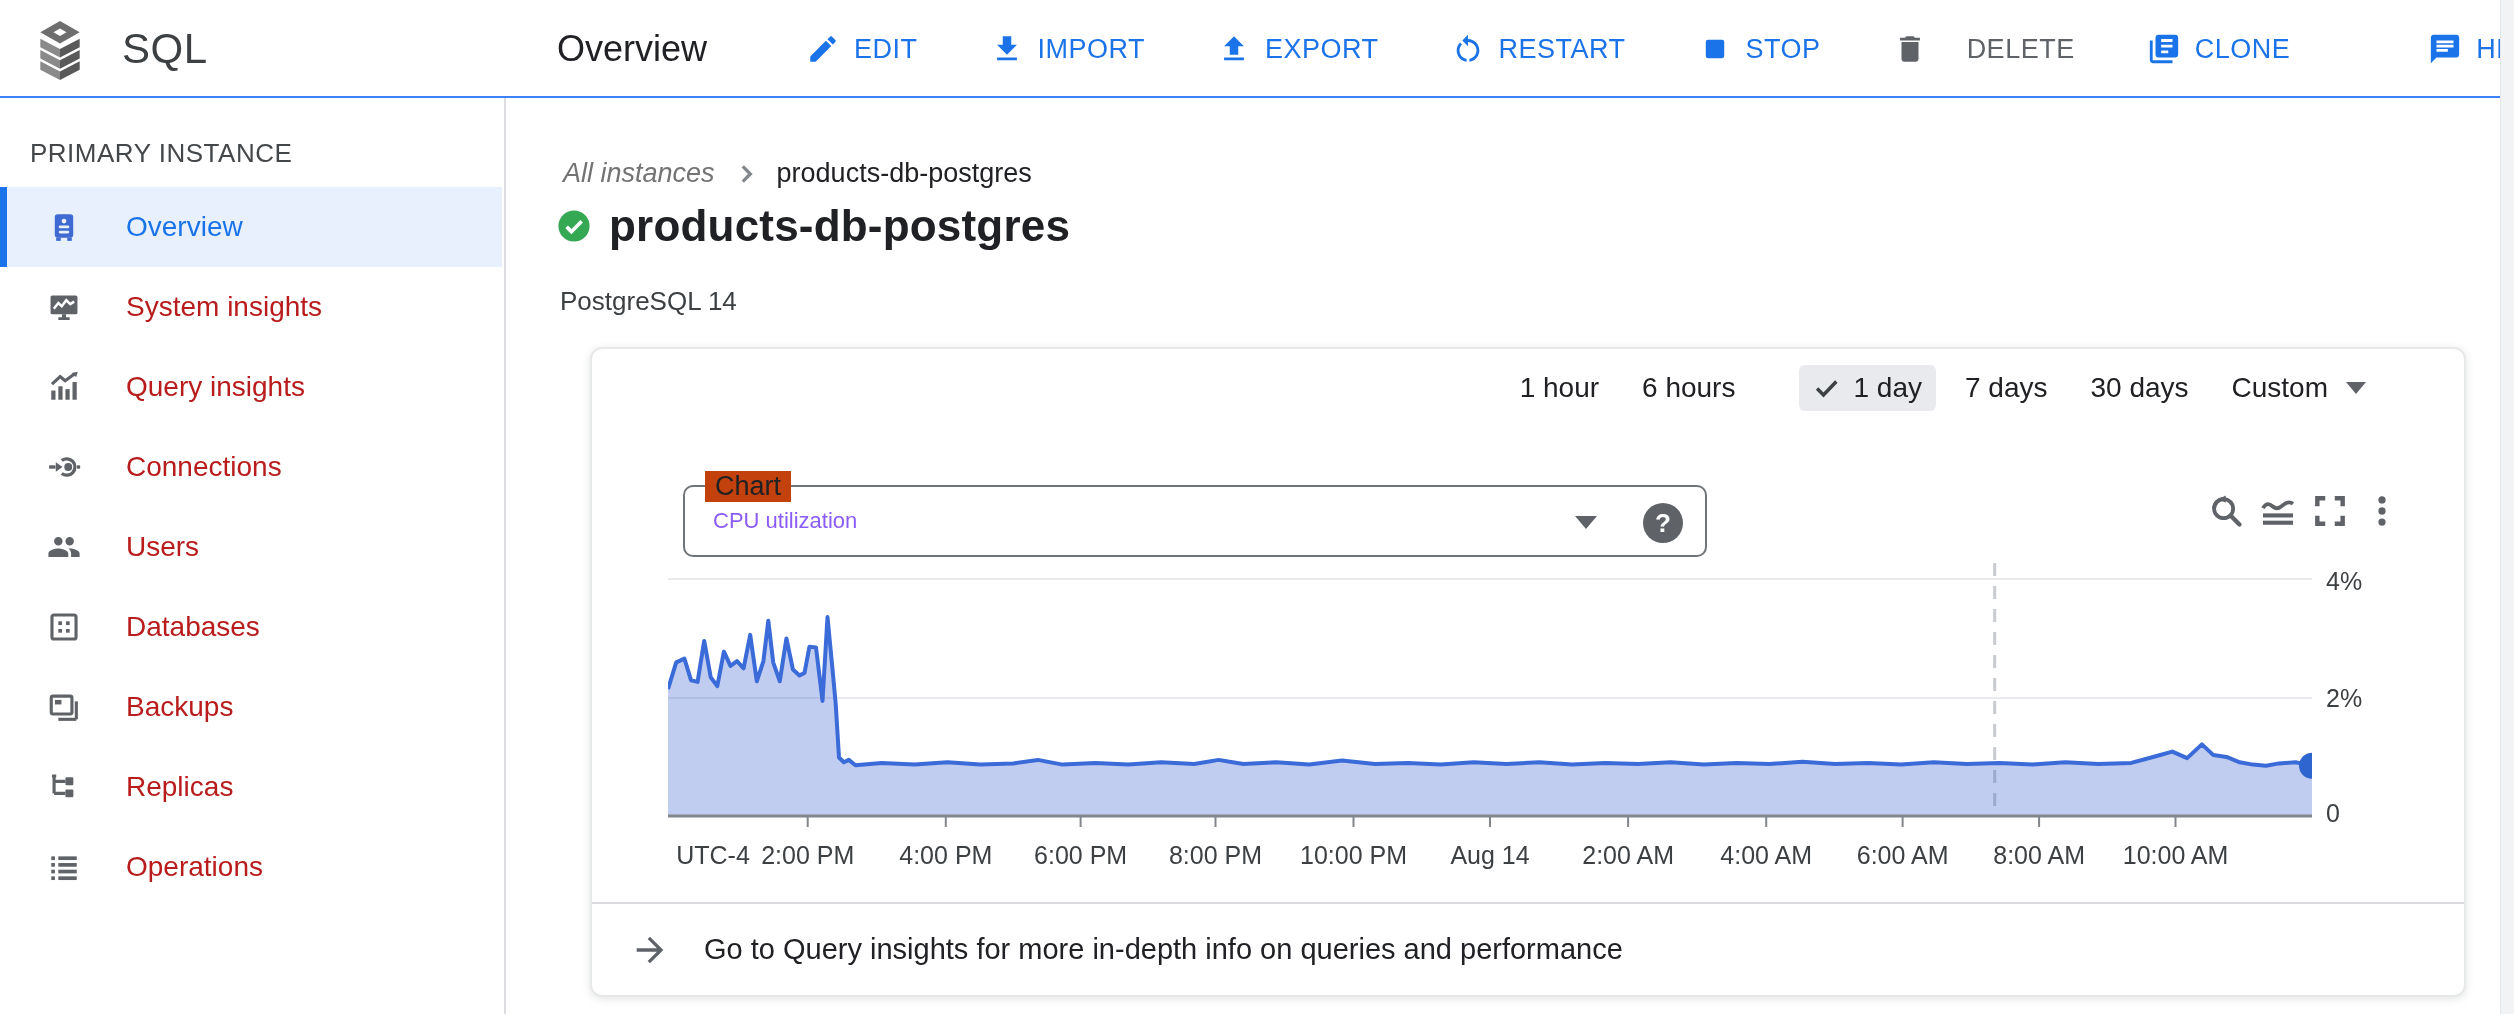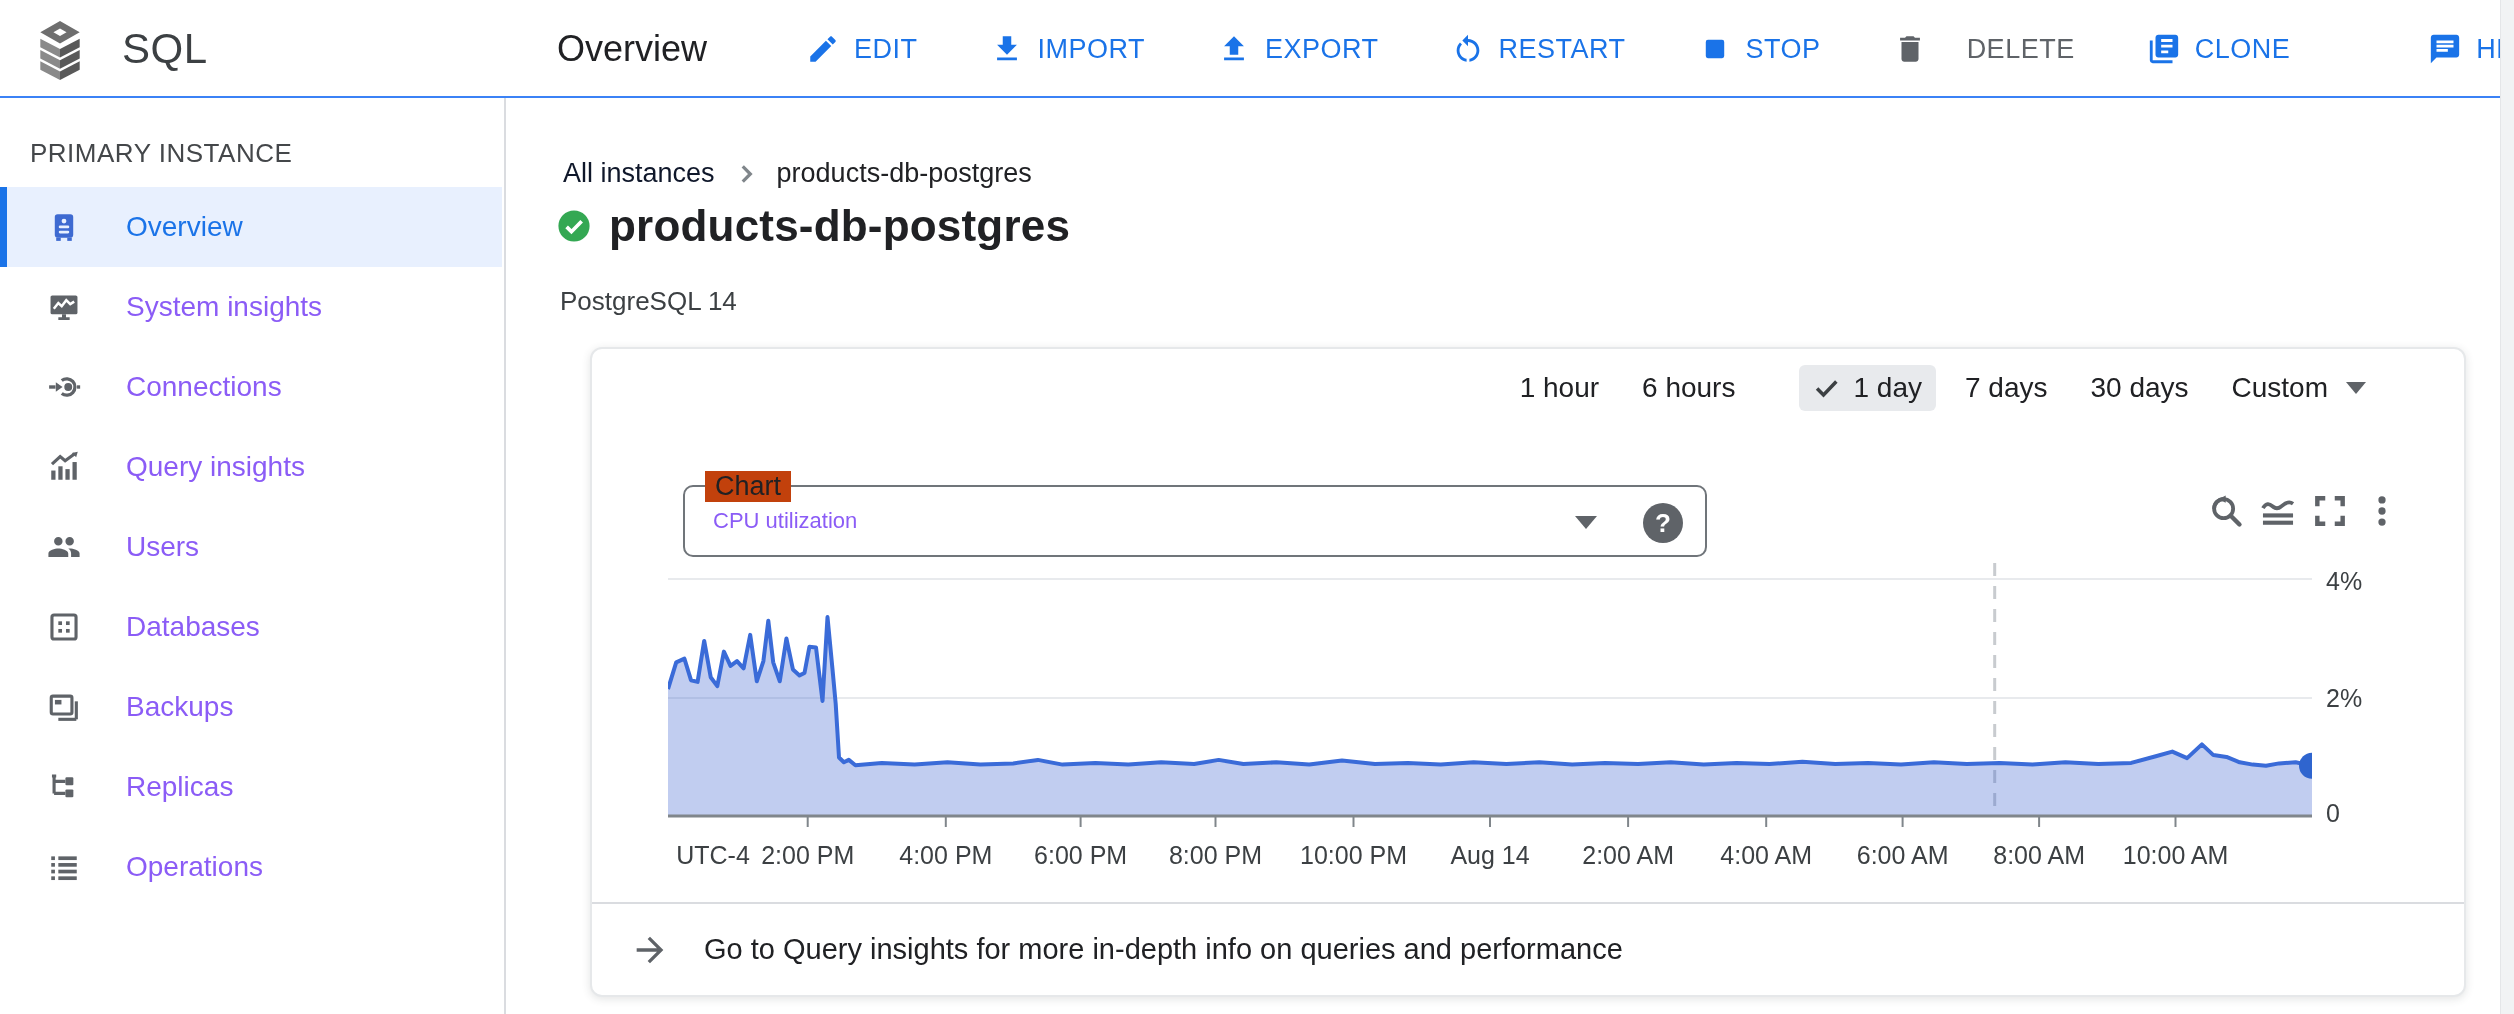--- a/index.html
+++ b/index.html
@@ -19,29 +19,29 @@
   .tbtn.disabled svg { fill:#5f6368; }
   .tbtn.help { margin-left:66px; }
 
   
   .sidebar { position:absolute; top:98px; left:0; width:506px; bottom:0; background:#fff; border-right:2px solid #dadce0; }
   .section-title { position:absolute; top:40px; left:30px; font-size:26px; font-weight:500; color:#44474a; letter-spacing:.5px; }
   .nav { position:absolute; top:89px; left:0; right:2px; }
   .nav-item { position:relative; height:80px; cursor:pointer; }
   .nav-item .ibox { position:absolute; left:46px; top:50%; transform:translateY(-50%); width:36px; height:36px; display:flex; align-items:center; justify-content:center; }
   .nav-item .ibox svg { width:34px; height:34px; fill:#5f6368; }
-  .nav-item .lbl { position:absolute; left:126px; top:50%; transform:translateY(-50%); font-size:28px; color:#8b5cf6; }
+  .nav-item .lbl { position:absolute; left:126px; top:50%; transform:translateY(-50%); font-size:28px; color:#b91c1c; }
   .nav-item.active { background:#e8f0fe; }
   .nav-item.active::before { content:""; position:absolute; left:0; top:0; bottom:0; width:7px; background:#1a73e8; }
   .nav-item.active .ibox svg { fill:#3e6ad1; }
   .nav-item.active .lbl { color:#1a73e8; }
 
   
   .breadcrumb { position:absolute; left:563px; top:158px; display:flex; align-items:center; gap:18px; font-size:27px; }
-  .crumb-parent { color:#0f172a; cursor:pointer; }
+  .crumb-parent { color:#737373; cursor:pointer;font-style:italic; }
   .crumb-sep { display:flex; align-items:center; }
   .crumb-sep svg { width:26px; height:26px; stroke:#80868b; fill:none; }
   .crumb-current { color:#202124; }
   .title-row { position:absolute; left:557px; top:201px; display:flex; align-items:center; gap:18px; }
   .status-icon { width:34px; height:34px; flex:none; }
   .instance-title { font-size:44px; font-weight:700; color:#202124; letter-spacing:.2px; }
   .version { position:absolute; left:560px; top:286px; font-size:26px; color:#3c4043; }
 
   
   .card { position:absolute; left:590px; top:347px; width:1876px; height:650px; background:#fff; border:2px solid #e6e8ea; border-radius:12px; box-shadow:0 2px 8px rgba(60,64,67,.14); }
@@ -171,42 +171,42 @@
               <polyline points="4.8,13.2 8,9.2 10.4,11.4 13.6,7.2 16.4,10 19.2,8.2" fill="none" stroke="#fff" stroke-width="1.8"></polyline>
               <path d="M10.6 17.2v2H8v1.9h8v-1.9h-2.6v-2z"></path>
             </svg>
         </span>
         <span class="lbl">System insights</span>
       </div>
 
       <div class="nav-item">
         <span class="ibox">
           <svg viewBox="0 0 24 24">
-              <line x1="1.5" y1="12" x2="6" y2="12" stroke="#5f6368" stroke-width="2.4"></line>
-              <polygon points="6.2,8.7 11,12 6.2,15.3"></polygon>
-              <path d="M10.4 16.6 A5.8 5.8 0 1 0 10.4 7.4" fill="none" stroke="#5f6368" stroke-width="2.3"></path>
-              <circle cx="15" cy="12" r="2.8"></circle>
-              <line x1="21.2" y1="12" x2="23.4" y2="12" stroke="#5f6368" stroke-width="2.4"></line>
-            </svg>
-        </span>
-        <span class="lbl">Connections</span>
-      </div>
-
-      <div class="nav-item">
-        <span class="ibox">
-          <svg viewBox="0 0 24 24">
               <rect x="3" y="14.5" width="3" height="6.5"></rect>
               <rect x="8" y="11.5" width="3" height="9.5"></rect>
               <rect x="13" y="13.5" width="3" height="7.5"></rect>
               <rect x="18" y="8.5" width="3" height="12.5"></rect>
               <polyline points="3.5,10 9.3,4.6 12.8,7.6 19.6,2.6" fill="none" stroke="#5f6368" stroke-width="2.2"></polyline>
               <polygon points="21.7,1.3 17.5,2.1 20.6,5.2"></polygon>
             </svg>
         </span>
         <span class="lbl">Query insights</span>
+      </div>
+
+      <div class="nav-item">
+        <span class="ibox">
+          <svg viewBox="0 0 24 24">
+              <line x1="1.5" y1="12" x2="6" y2="12" stroke="#5f6368" stroke-width="2.4"></line>
+              <polygon points="6.2,8.7 11,12 6.2,15.3"></polygon>
+              <path d="M10.4 16.6 A5.8 5.8 0 1 0 10.4 7.4" fill="none" stroke="#5f6368" stroke-width="2.3"></path>
+              <circle cx="15" cy="12" r="2.8"></circle>
+              <line x1="21.2" y1="12" x2="23.4" y2="12" stroke="#5f6368" stroke-width="2.4"></line>
+            </svg>
+        </span>
+        <span class="lbl">Connections</span>
       </div>
 
       <div class="nav-item">
         <span class="ibox">
           <svg viewBox="0 0 24 24">
               <path d="M16 11c1.66 0 2.99-1.34 2.99-3S17.66 5 16 5c-1.66 0-3 1.34-3 3s1.34 3 3 3zm-8 0c1.66 0 2.99-1.34 2.99-3S9.66 5 8 5C6.34 5 5 6.34 5 8s1.34 3 3 3zm0 2c-2.33 0-7 1.17-7 3.5V19h14v-2.5c0-2.33-4.67-3.5-7-3.5zm8 0c-.29 0-.62.02-.97.05 1.16.84 1.97 1.97 1.97 3.45V19h6v-2.5c0-2.33-4.67-3.5-7-3.5z"></path>
             </svg>
         </span>
         <span class="lbl">Users</span>
       </div>

